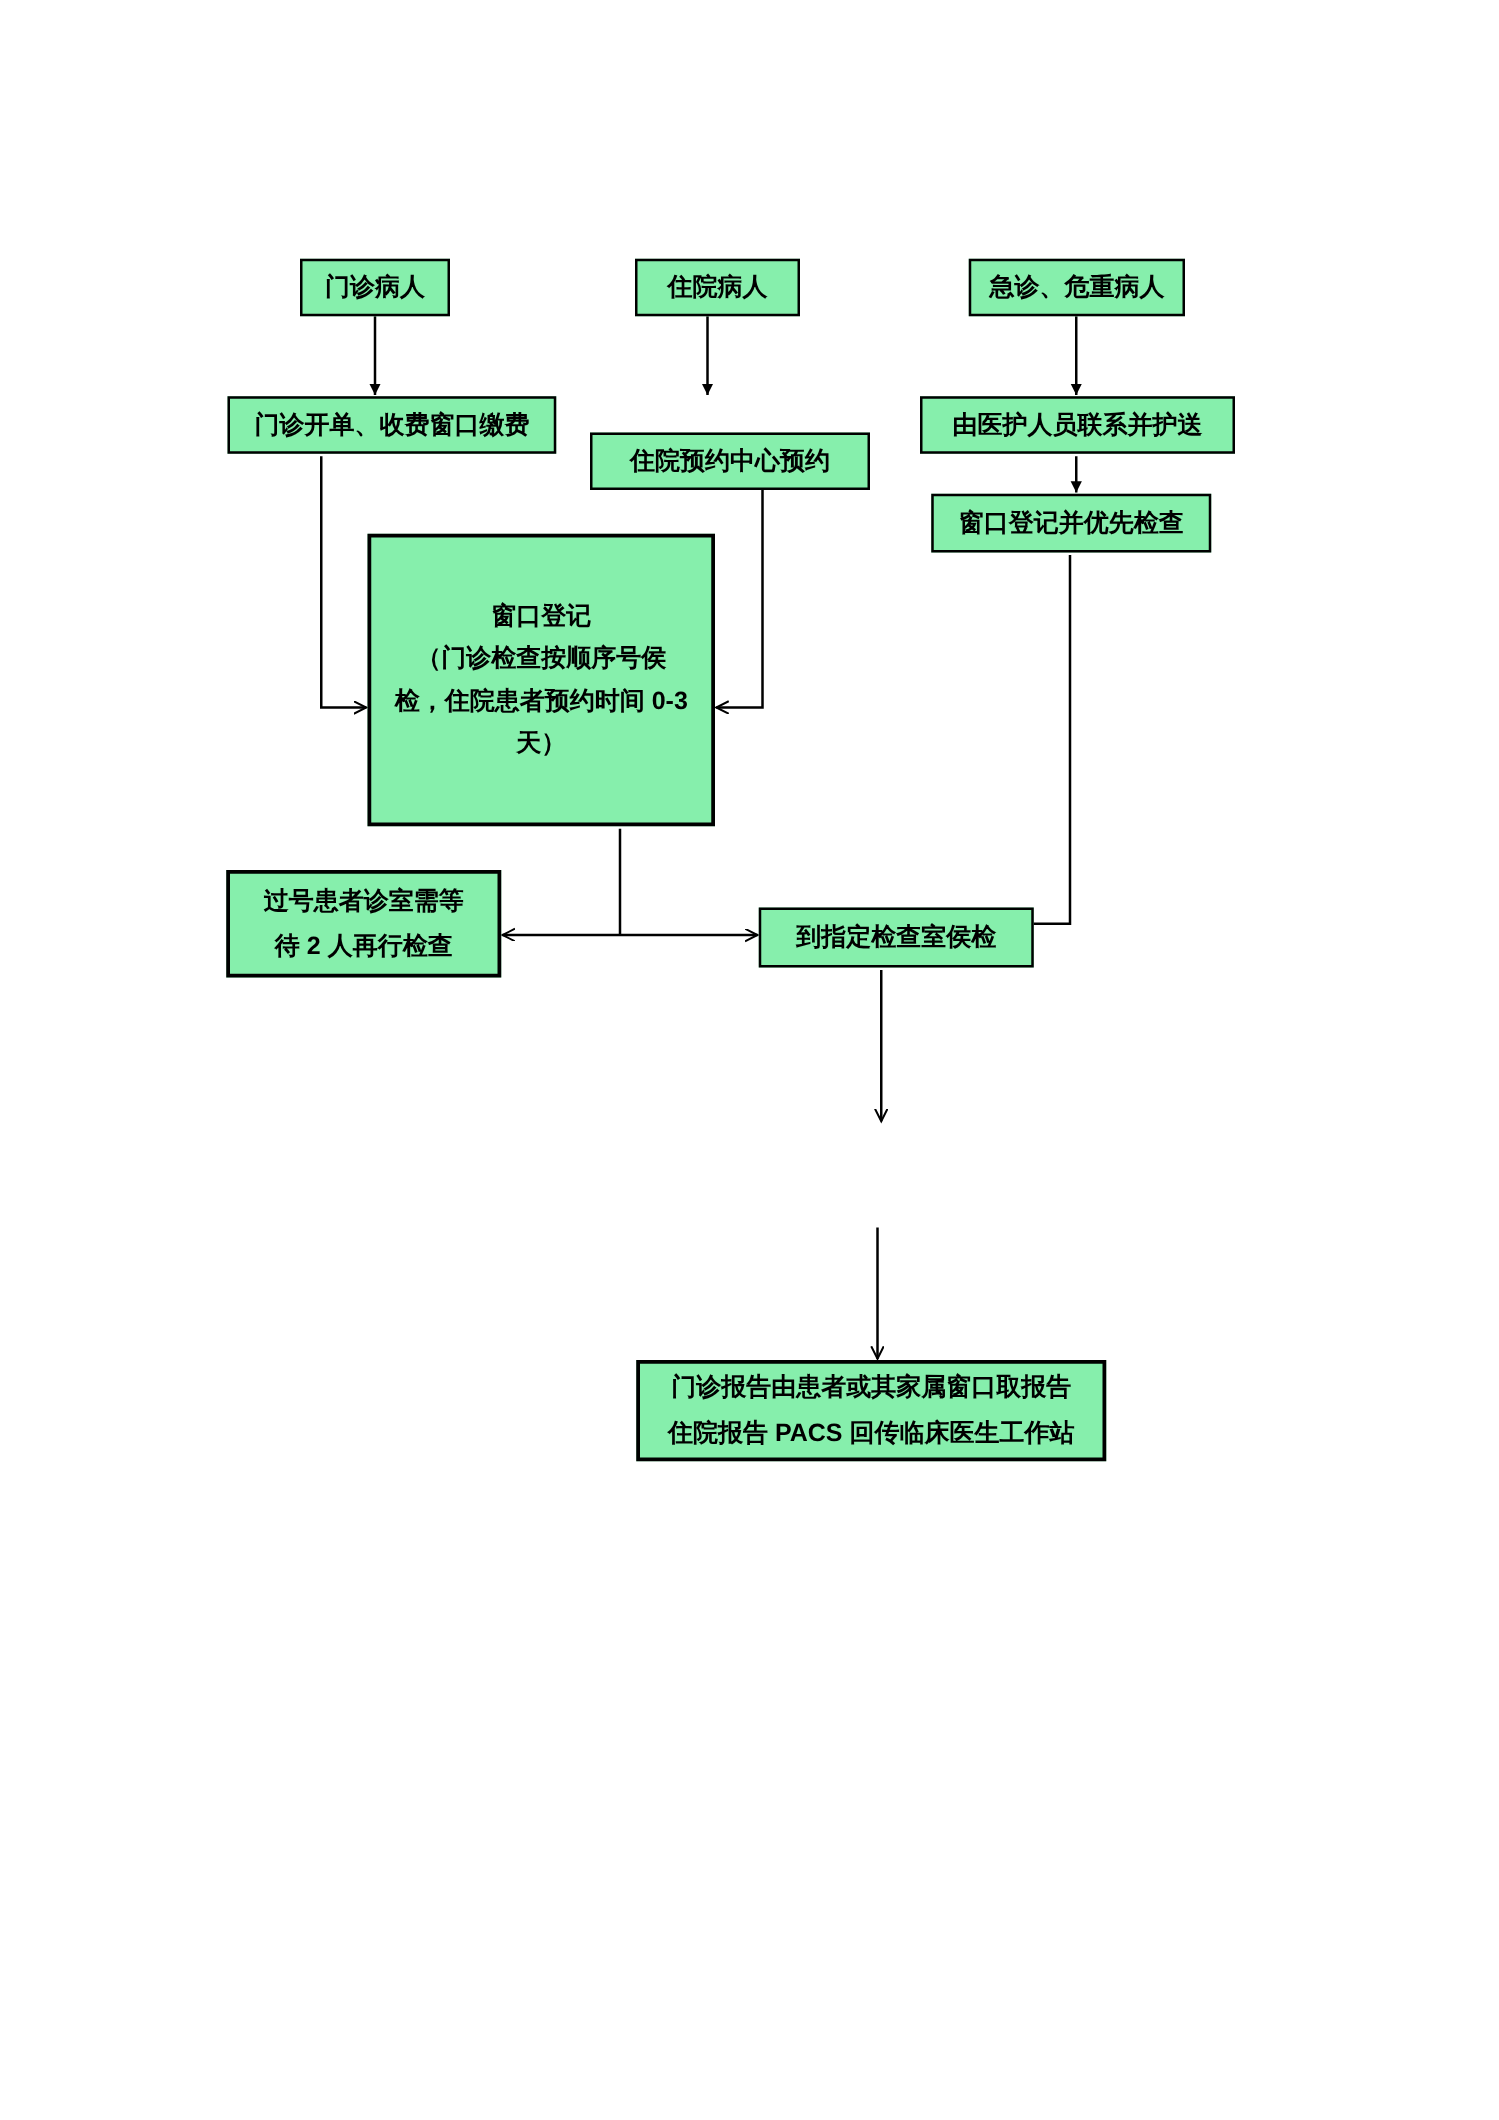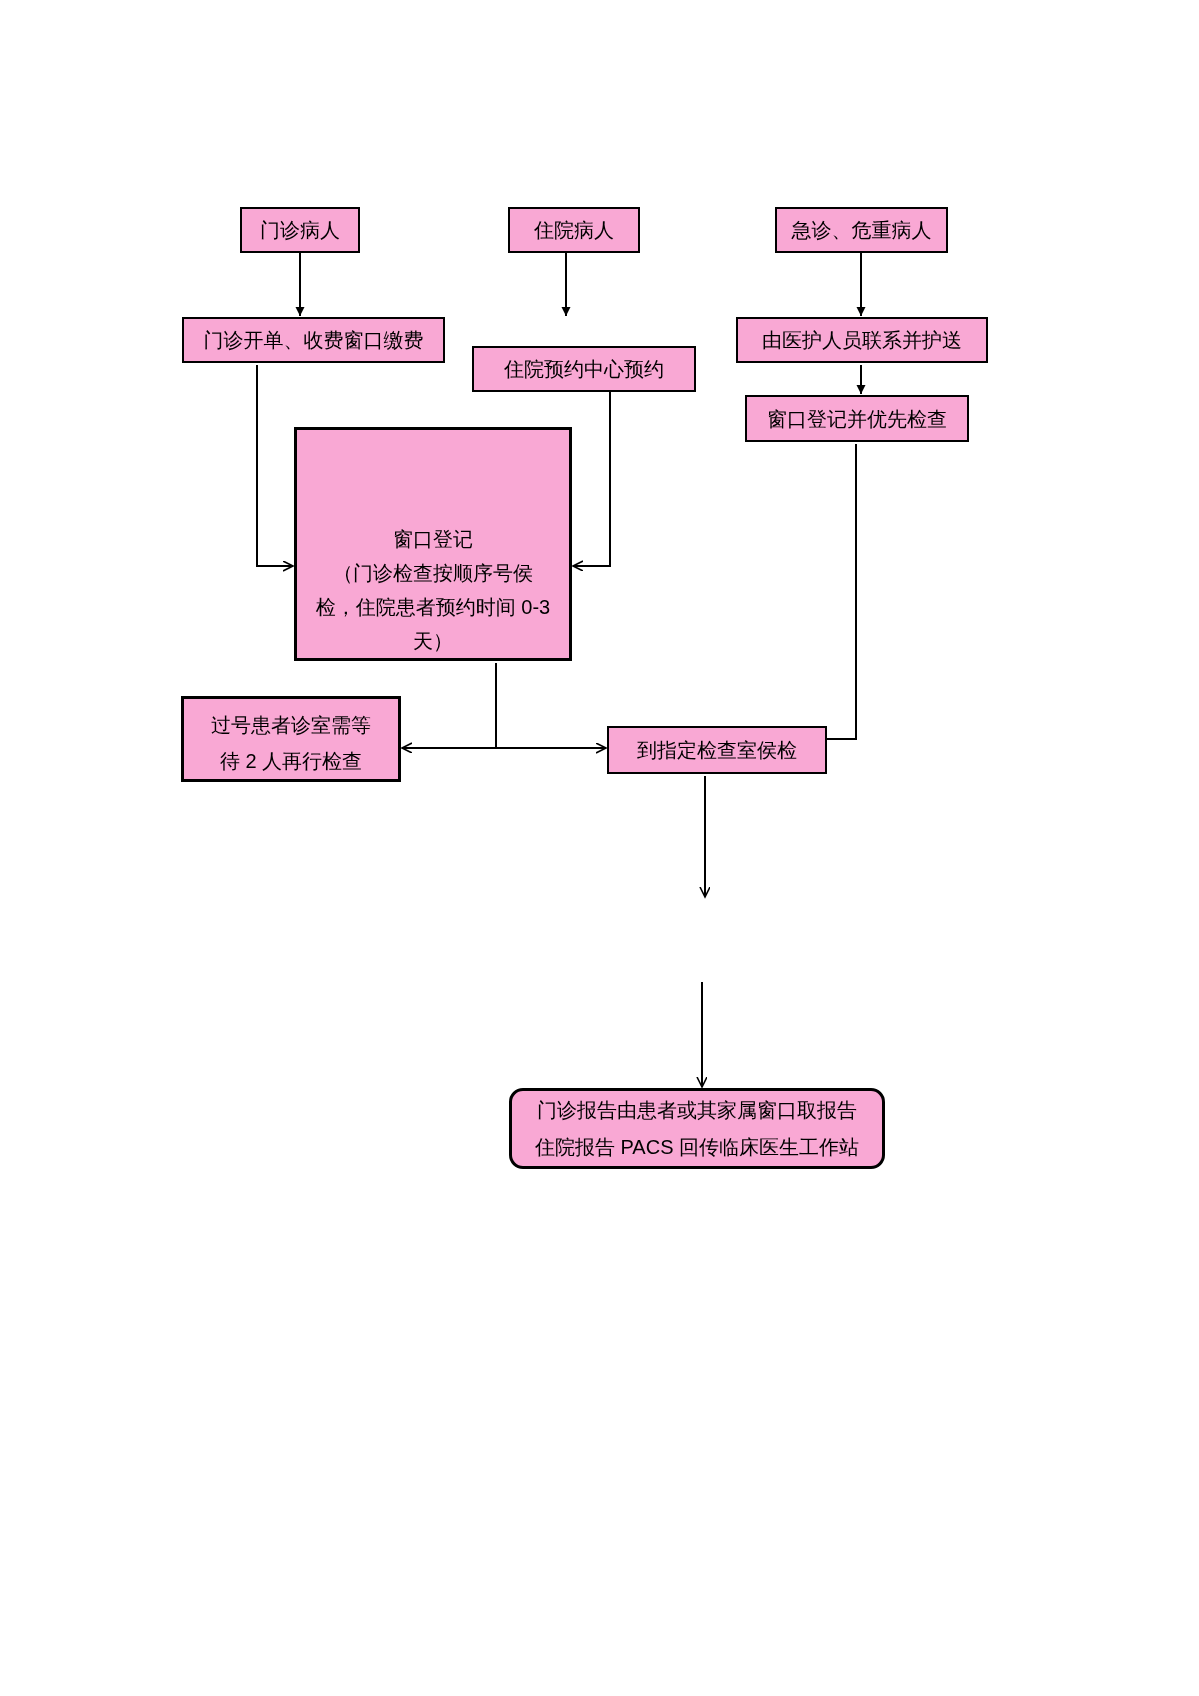--- a/index.html
+++ b/index.html
@@ -20,46 +20,47 @@
     left: 0;
     top: 0;
     width: 1199px;
     height: 1696px;
     pointer-events: none;
   }
   .box {
     position: absolute;
     box-sizing: border-box;
     border: 2px solid #000000;
-    background: #f9a8d4;
+    background: #86efac;
     display: flex;
     flex-direction: column;
     align-items: center;
     justify-content: center;
     text-align: center;
     font-size: 20px;
     line-height: 30px;
     white-space: nowrap;
+    font-weight: bold;
   }
-  .box.heavy { border-width: 3px; justify-content: flex-end; }
+  .box.heavy { border-width: 3px; }
   .box .ln { display: block; }
 
   
   #node-a1 { left: 240px; top: 207px; width: 120px; height: 46px; }
   #node-a2 { left: 508px; top: 207px; width: 132px; height: 46px; }
   #node-a3 { left: 775px; top: 207px; width: 173px; height: 46px; }
   #node-b1 { left: 182px; top: 317px; width: 263px; height: 46px; }
   #node-b2 { left: 472px; top: 317px; width: 224px; height: 46px; margin-top: 29px; }
   #node-b3 { left: 736px; top: 317px; width: 252px; height: 46px; }
   #node-c  { left: 745px; top: 395px; width: 224px; height: 47px; }
   #node-d  { left: 294px; top: 427px; width: 278px; height: 234px; line-height: 34px; }
   #node-e  { left: 181px; top: 696px; width: 220px; height: 86px; line-height: 36px; }
   #node-f  { left: 607px; top: 726px; width: 220px; height: 48px; }
   #node-g  { left: 258px; top: 898px; width: 755px; height: 82px; line-height: 37px; }
-  #node-h  { left: 509px; top: 1088px; width: 376px; height: 81px; line-height: 37px; border-radius: 14px; }
+  #node-h  { left: 509px; top: 1088px; width: 376px; height: 81px; line-height: 37px; }
 </style>
 </head>
 <body>
 
 <div id="canvas">
 
   <svg id="connectors" viewBox="0 0 1199 1696" xmlns="http://www.w3.org/2000/svg">
     <defs>
       <marker id="arrowFilled" orient="auto" markerUnits="userSpaceOnUse" markerWidth="12" markerHeight="12" refX="9" refY="4.5">
         <path d="M0,0 L9,4.5 L0,9 Z" fill="#000000"></path>

